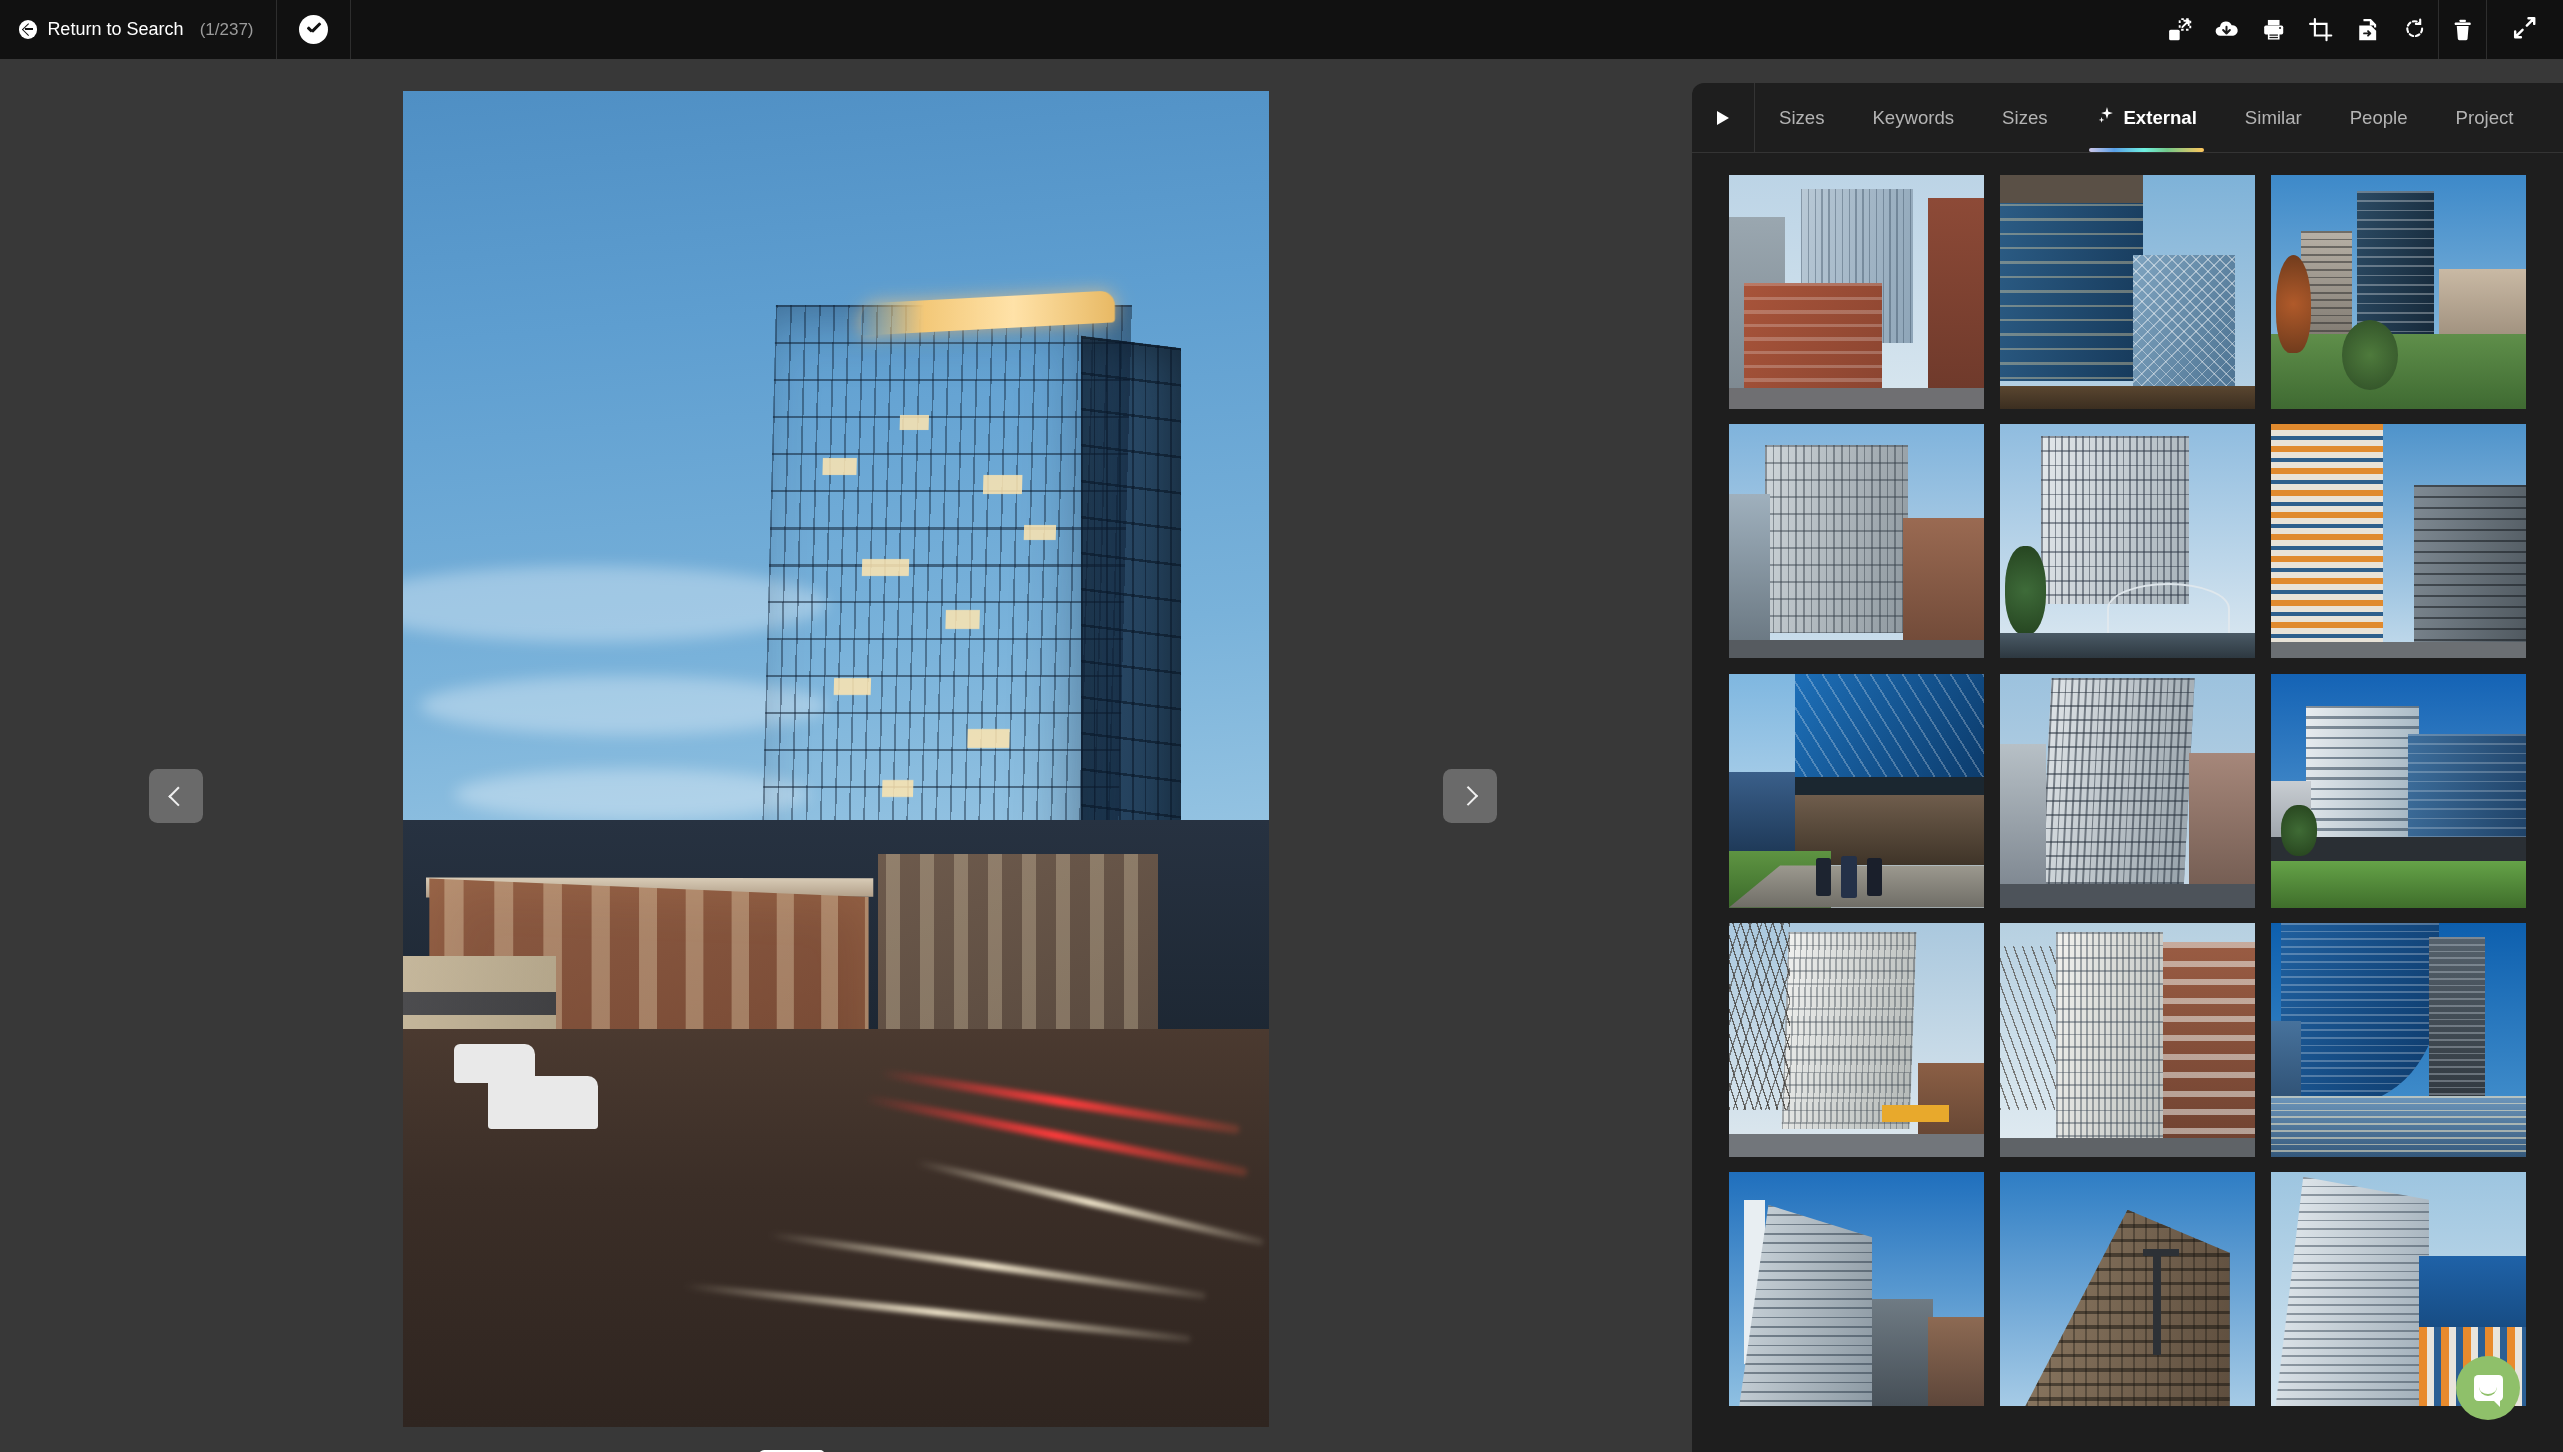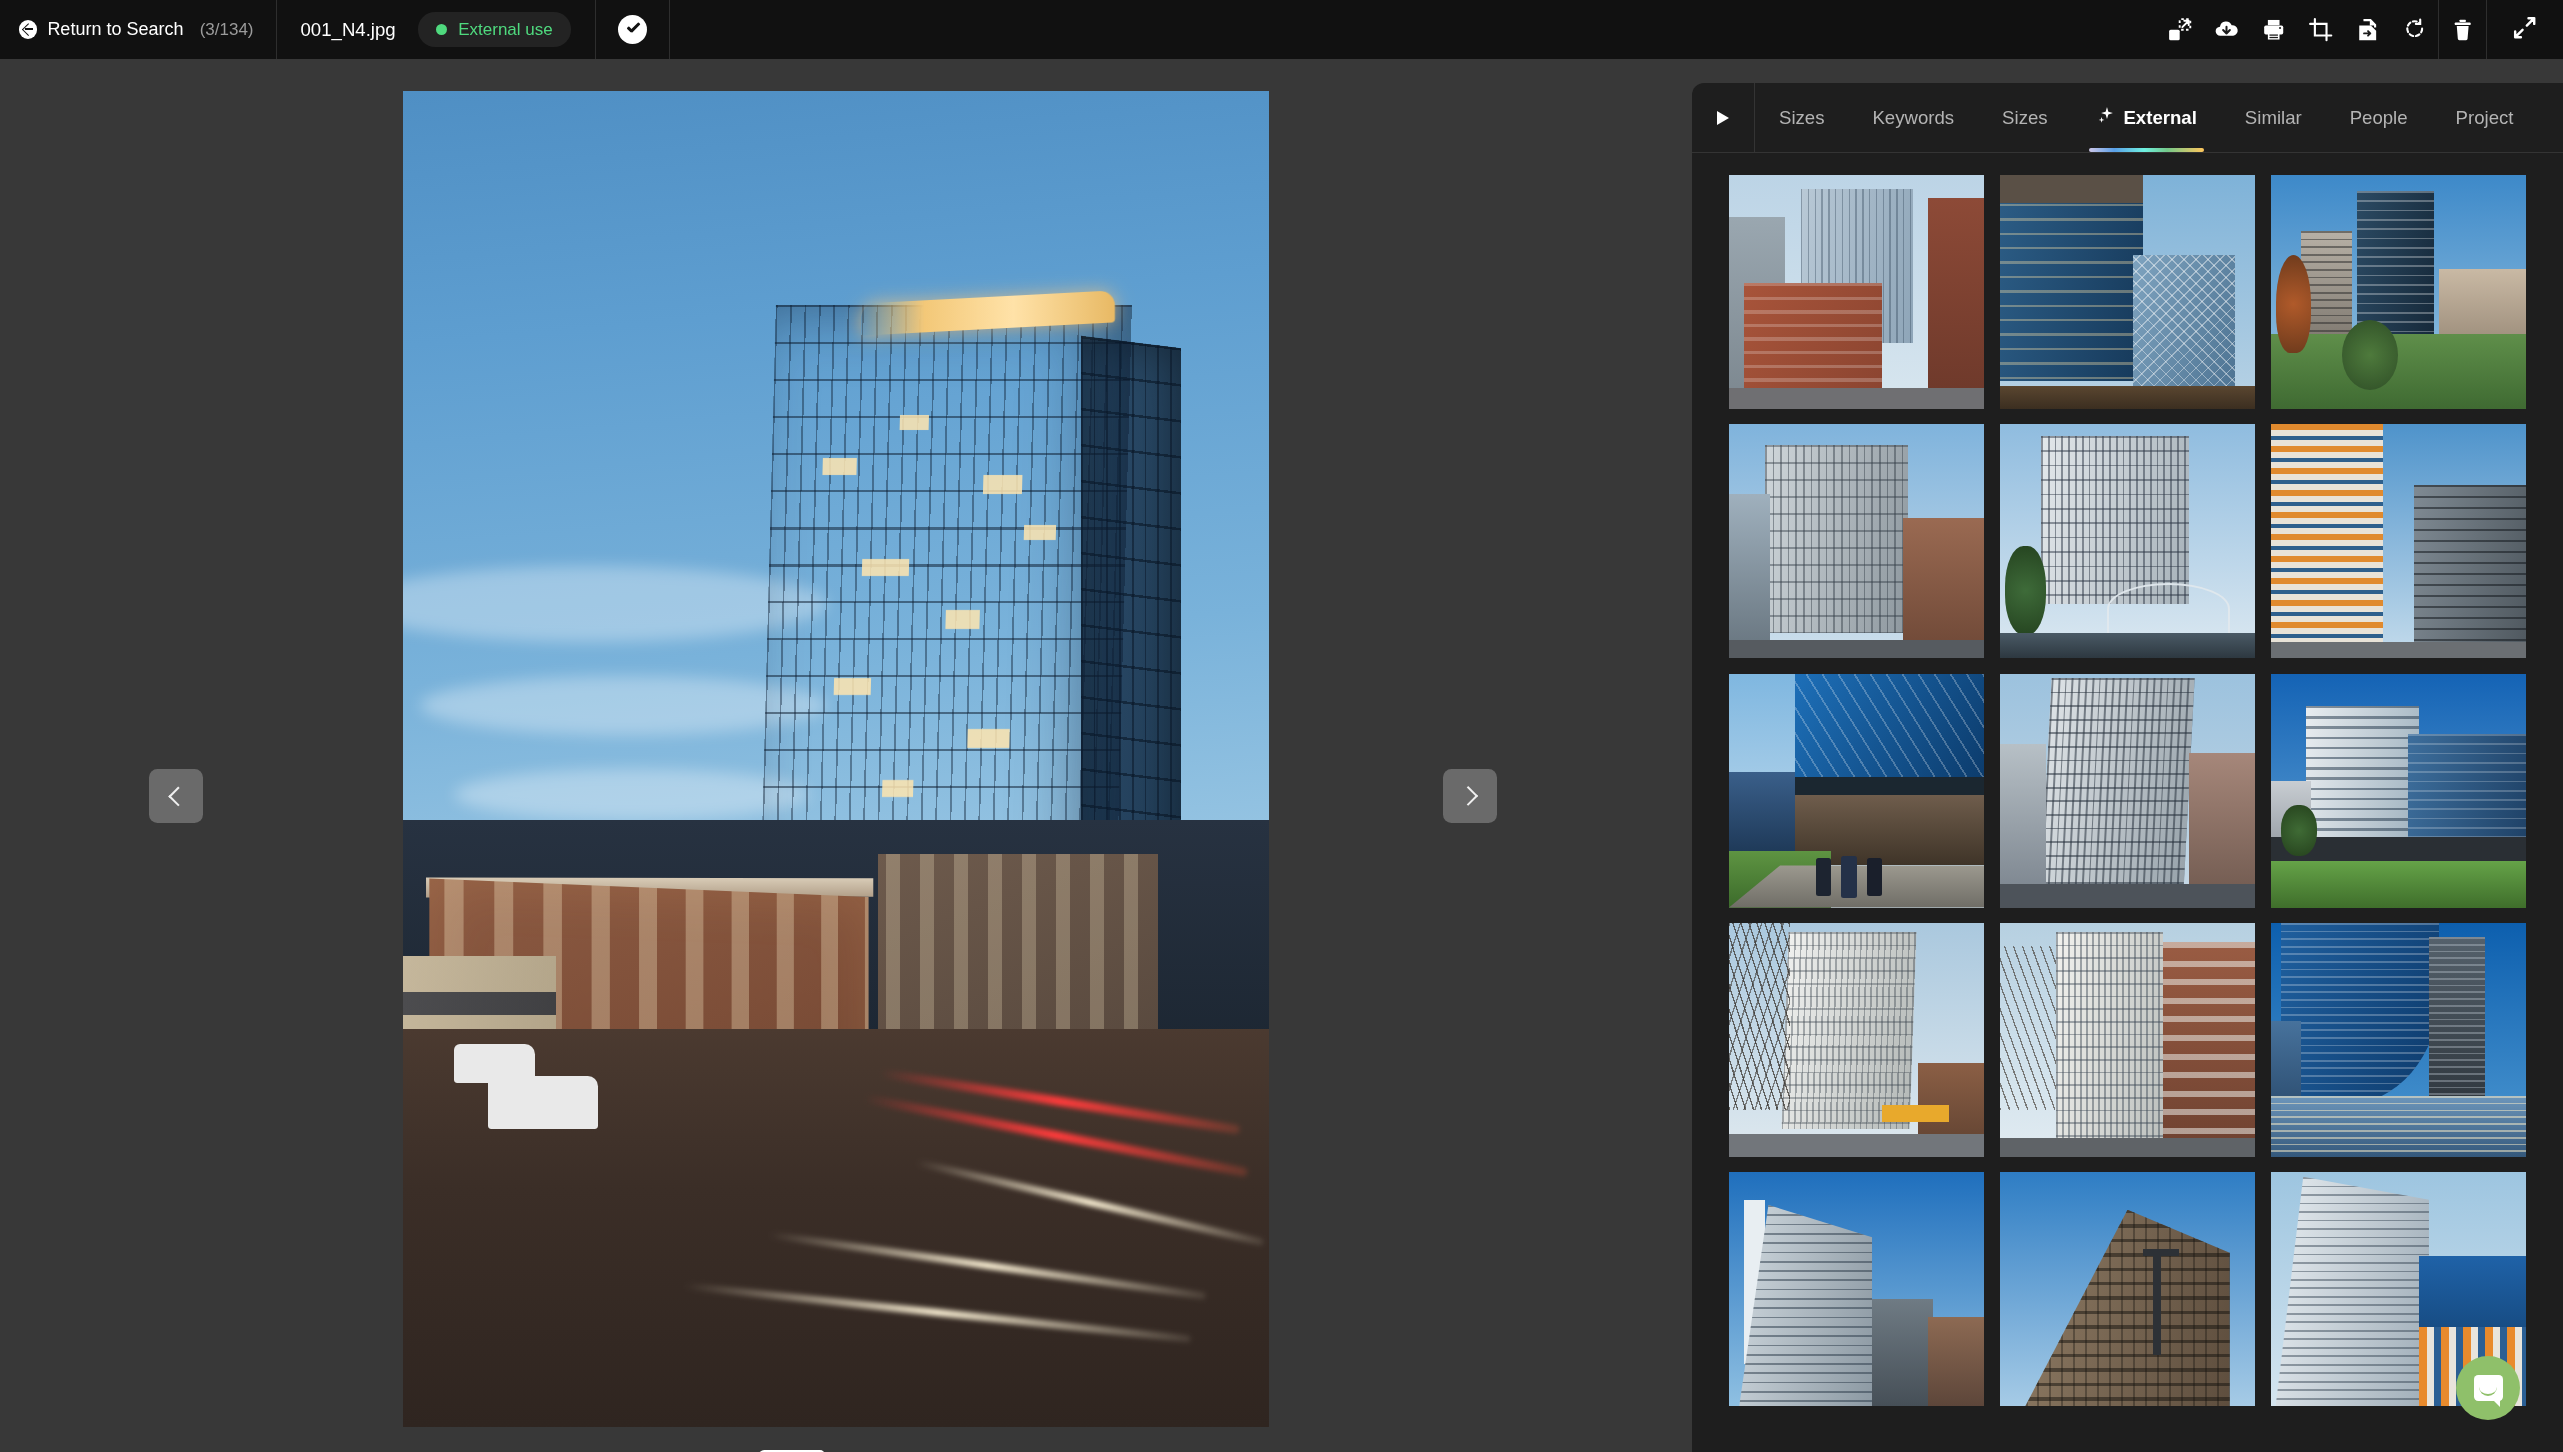--- a/index.html
+++ b/index.html
@@ -327,30 +327,23 @@
   }
 </style>
 </head>
 <body>
 
 <div class="topbar">
 
   <div class="tb-cell tb-return">
     <span class="back-circle"></span>
     <span class="tb-return-text">Return to Search</span>
-    <span class="tb-count">(3/134)</span>
-  </div>
-
-  <div class="tb-cell tb-file">
-    <span class="tb-filename">001_N4.jpg</span>
-    <span class="pill-external">
-      <span class="pill-dot"></span>
-      <span class="pill-label">External use</span>
-    </span>
-  </div>
+    <span class="tb-count">(1/237)</span>
+  </div>
+
 
   <div class="tb-cell tb-check">
     <span class="check-circle"></span>
   </div>
 
   <div class="tb-spacer"></div>
 
   <div class="tb-tools">
     <div class="tool-btn">
       <span>

